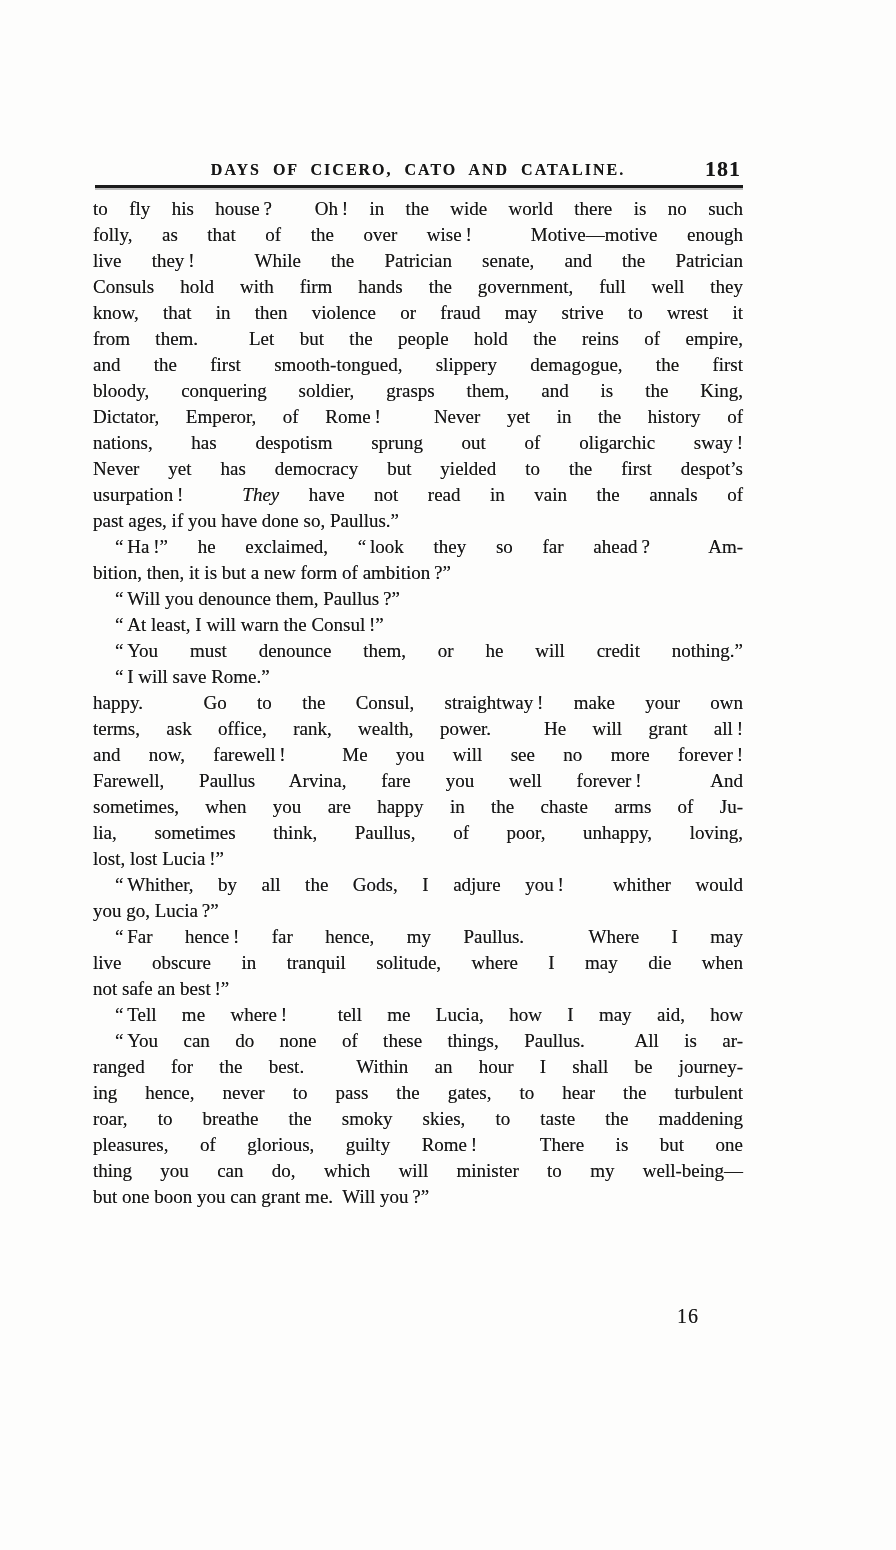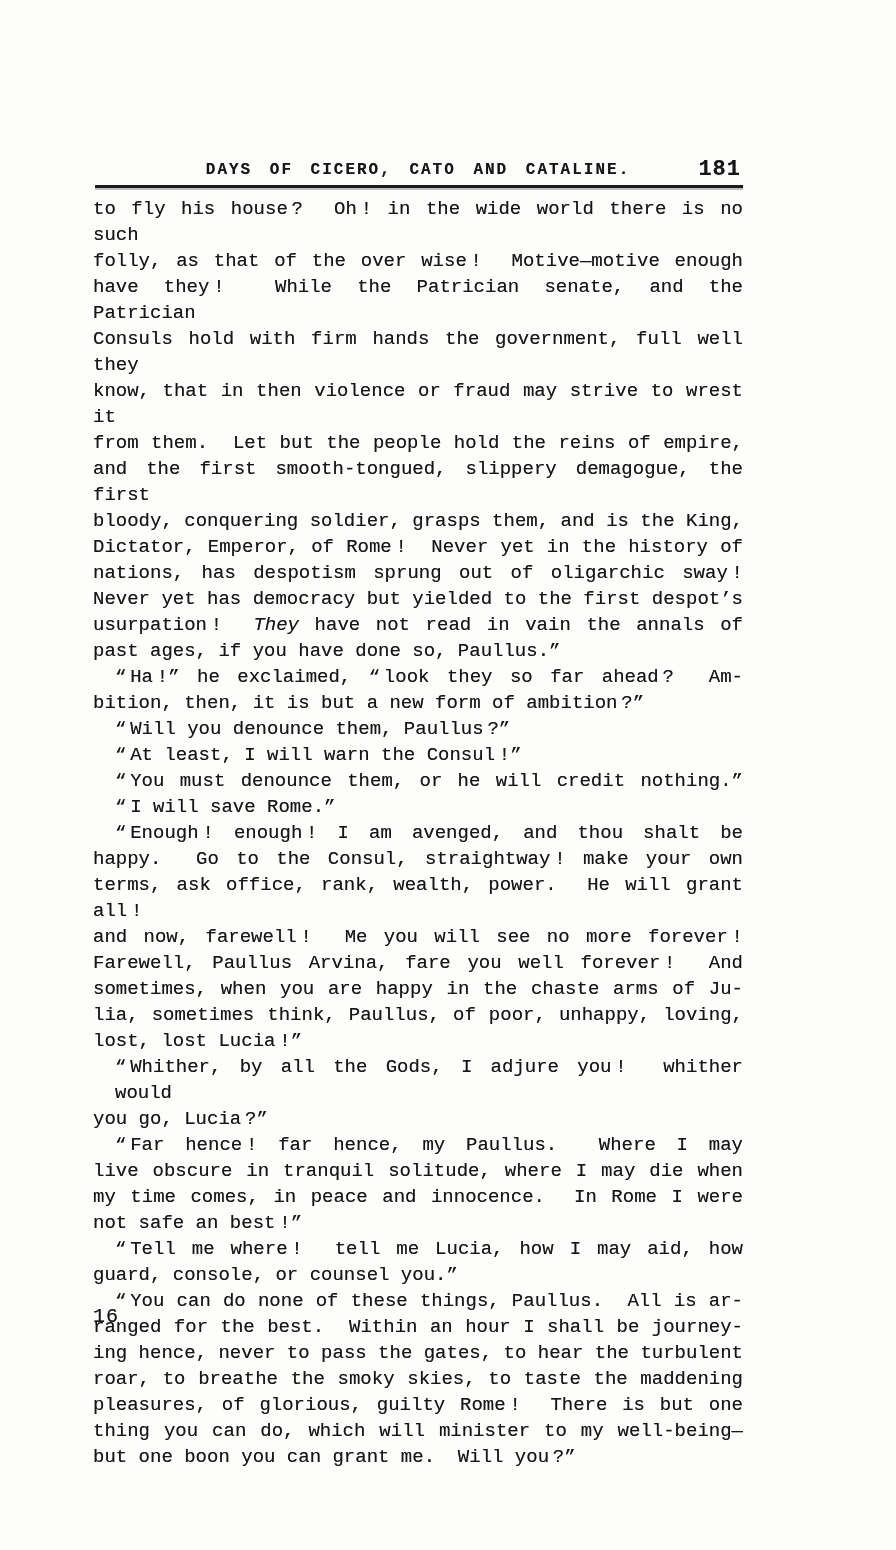--- a/index.html
+++ b/index.html
@@ -1,21 +1,21 @@
 <!DOCTYPE html>
 <html><head>
 <meta charset="utf-8">
 <style>
   html, body { margin: 0; padding: 0; background: #e9e9e9; }
   .page {
     position: relative;
     width: 896px;
     height: 1550px;
     background: #fdfdfc;
-    font-family: Liberation Mono, monospace;
+    font-family: Liberation Serif, serif;
     color: #161616;
     overflow: hidden;
     margin: 0 auto;
   }
   .header {
     position: absolute;
     left: 93px;
     top: 146px;
     width: 650px;
     height: 36px;
@@ -62,42 +62,42 @@
   }
   .line { white-space: pre-wrap; }
   .line.justify { text-align: justify; text-align-last: justify; }
   .line.indent { padding-left: 22px; }
   .italic { font-style: italic; }
   .footer {
     position: absolute;
     left: 93px;
     top: 1305px;
     width: 606px;
-    text-align: left;
+    text-align: right;
     font-size: 20px;
     letter-spacing: 1px;
     text-shadow: 0 0 0.5px rgba(0,0,0,0.55);
   }
 </style>
 </head>
 <body>
 
 <div class="page">
   <div class="header">
     <div class="running-title">DAYS OF CICERO, CATO AND CATALINE.</div>
     <div class="page-number">181</div>
   </div>
 
   <div class="rule"></div>
 
   <div class="body-text">
       <div class="paragraph">
         <div class="line justify"><span>to fly his house ?  Oh ! in the wide world there is no such</span></div>
         <div class="line justify"><span>folly, as that of the over wise !  Motive—motive enough</span></div>
-        <div class="line justify"><span>have they !  While the Patrician senate, and the Patrician</span></div>
+        <div class="line justify"><span>live they !  While the Patrician senate, and the Patrician</span></div>
         <div class="line justify"><span>Consuls hold with firm hands the government, full well they</span></div>
         <div class="line justify"><span>know, that in then violence or fraud may strive to wrest it</span></div>
         <div class="line justify"><span>from them.  Let but the people hold the reins of empire,</span></div>
         <div class="line justify"><span>and the first smooth-tongued, slippery demagogue, the first</span></div>
         <div class="line justify"><span>bloody, conquering soldier, grasps them, and is the King,</span></div>
         <div class="line justify"><span>Dictator, Emperor, of Rome !  Never yet in the history of</span></div>
         <div class="line justify"><span>nations, has despotism sprung out of oligarchic sway !</span></div>
         <div class="line justify"><span>Never yet has democracy but yielded to the first despot’s</span></div>
         <div class="line justify"><span>usurpation !  </span><span class="italic">They</span><span> have not read in vain the annals of</span></div>
         <div class="line"><span>past ages, if you have done so, Paullus.”</span></div>
@@ -112,42 +112,39 @@
       <div class="paragraph">
         <div class="line indent"><span>“ At least, I will warn the Consul !”</span></div>
       </div>
       <div class="paragraph">
         <div class="line justify indent"><span>“ You must denounce them, or he will credit nothing.”</span></div>
       </div>
       <div class="paragraph">
         <div class="line indent"><span>“ I will save Rome.”</span></div>
       </div>
       <div class="paragraph">
-        <div class="line justify indent"><span>“ Enough ! enough ! I am avenged, and thou shalt be</span></div>
         <div class="line justify"><span>happy.  Go to the Consul, straightway ! make your own</span></div>
         <div class="line justify"><span>terms, ask office, rank, wealth, power.  He will grant all !</span></div>
         <div class="line justify"><span>and now, farewell !  Me you will see no more forever !</span></div>
         <div class="line justify"><span>Farewell, Paullus Arvina, fare you well forever !  And</span></div>
         <div class="line justify"><span>sometimes, when you are happy in the chaste arms of Ju-</span></div>
         <div class="line justify"><span>lia, sometimes think, Paullus, of poor, unhappy, loving,</span></div>
         <div class="line"><span>lost, lost Lucia !”</span></div>
       </div>
       <div class="paragraph">
         <div class="line justify indent"><span>“ Whither, by all the Gods, I adjure you !  whither would</span></div>
         <div class="line"><span>you go, Lucia ?”</span></div>
       </div>
       <div class="paragraph">
         <div class="line justify indent"><span>“ Far hence ! far hence, my Paullus.  Where I may</span></div>
         <div class="line justify"><span>live obscure in tranquil solitude, where I may die when</span></div>
-        <div class="line justify"><span>my time comes, in peace and innocence.  In Rome I were</span></div>
         <div class="line"><span>not safe an best !”</span></div>
       </div>
       <div class="paragraph">
         <div class="line justify indent"><span>“ Tell me where !  tell me Lucia, how I may aid, how</span></div>
-        <div class="line"><span>guard, console, or counsel you.”</span></div>
       </div>
       <div class="paragraph">
         <div class="line justify indent"><span>“ You can do none of these things, Paullus.  All is ar-</span></div>
         <div class="line justify"><span>ranged for the best.  Within an hour I shall be journey-</span></div>
         <div class="line justify"><span>ing hence, never to pass the gates, to hear the turbulent</span></div>
         <div class="line justify"><span>roar, to breathe the smoky skies, to taste the maddening</span></div>
         <div class="line justify"><span>pleasures, of glorious, guilty Rome !  There is but one</span></div>
         <div class="line justify"><span>thing you can do, which will minister to my well-being—</span></div>
         <div class="line"><span>but one boon you can grant me.  Will you ?”</span></div>
       </div>

